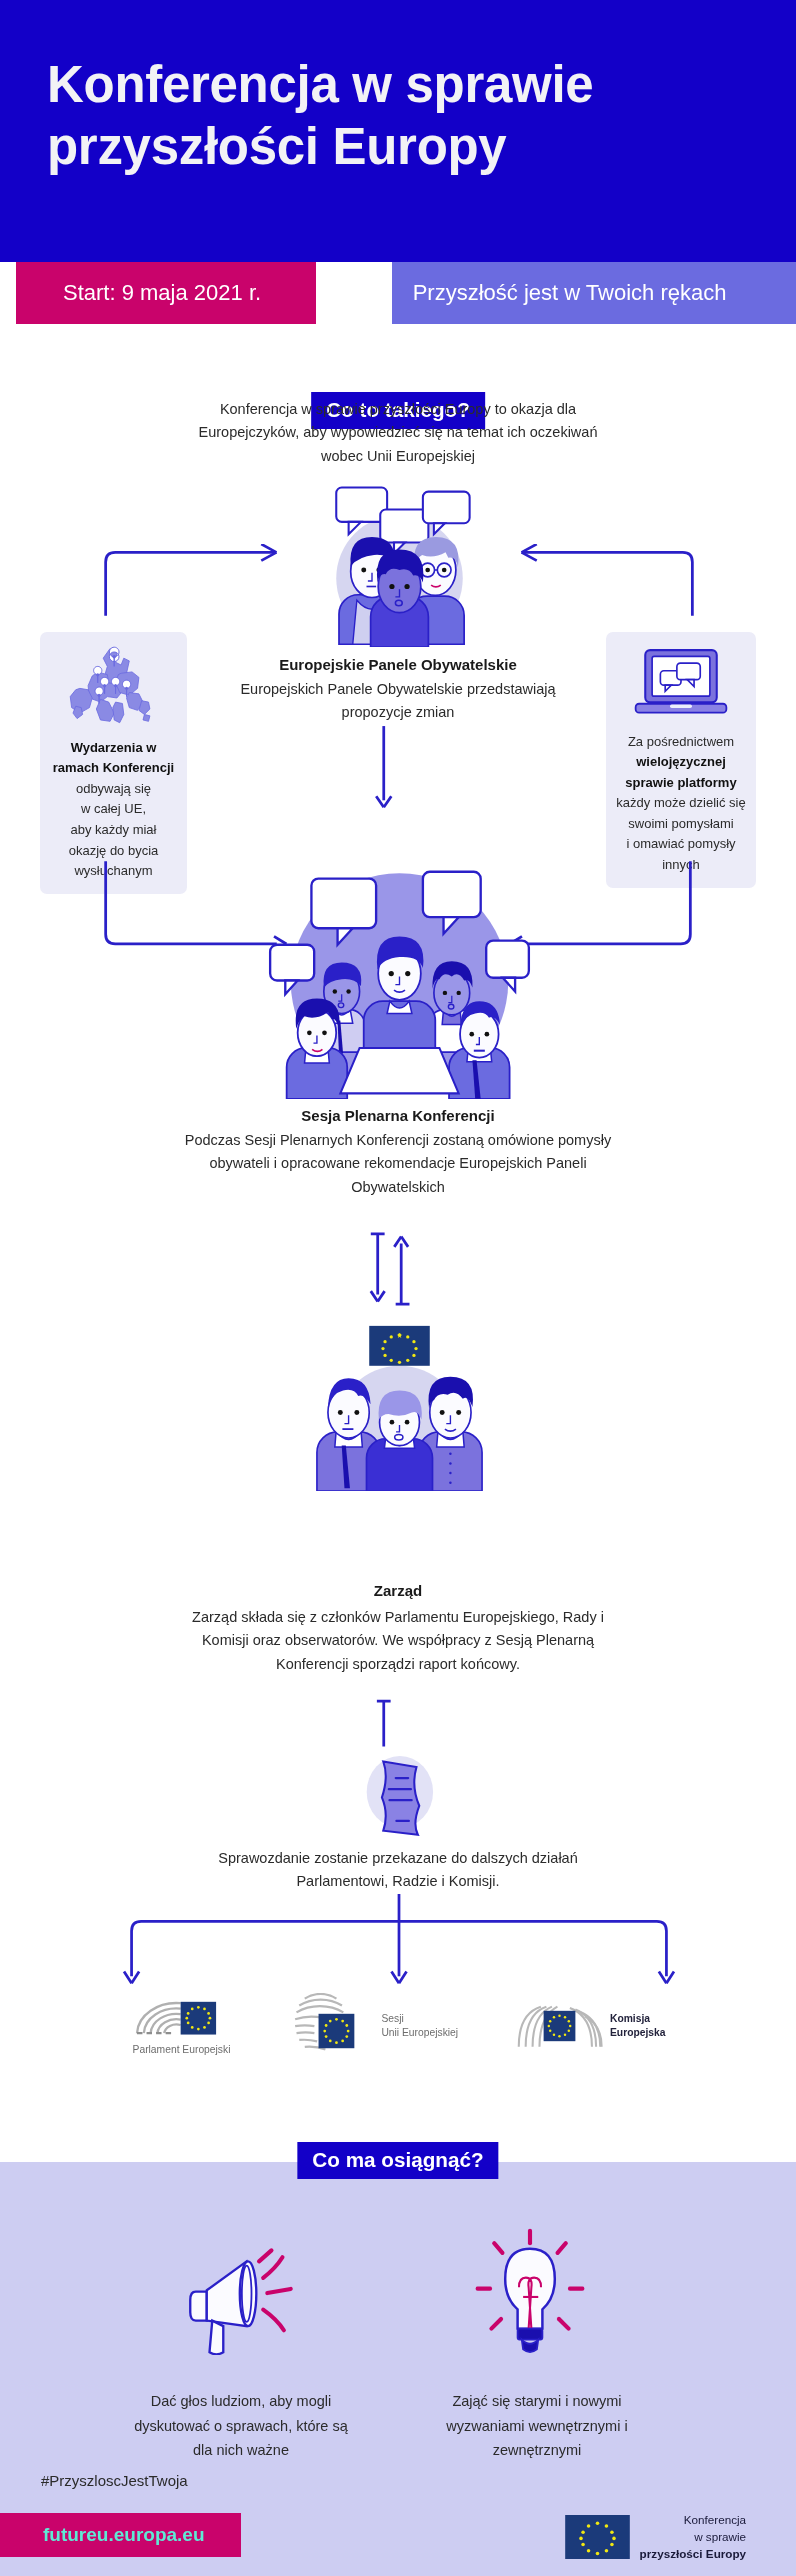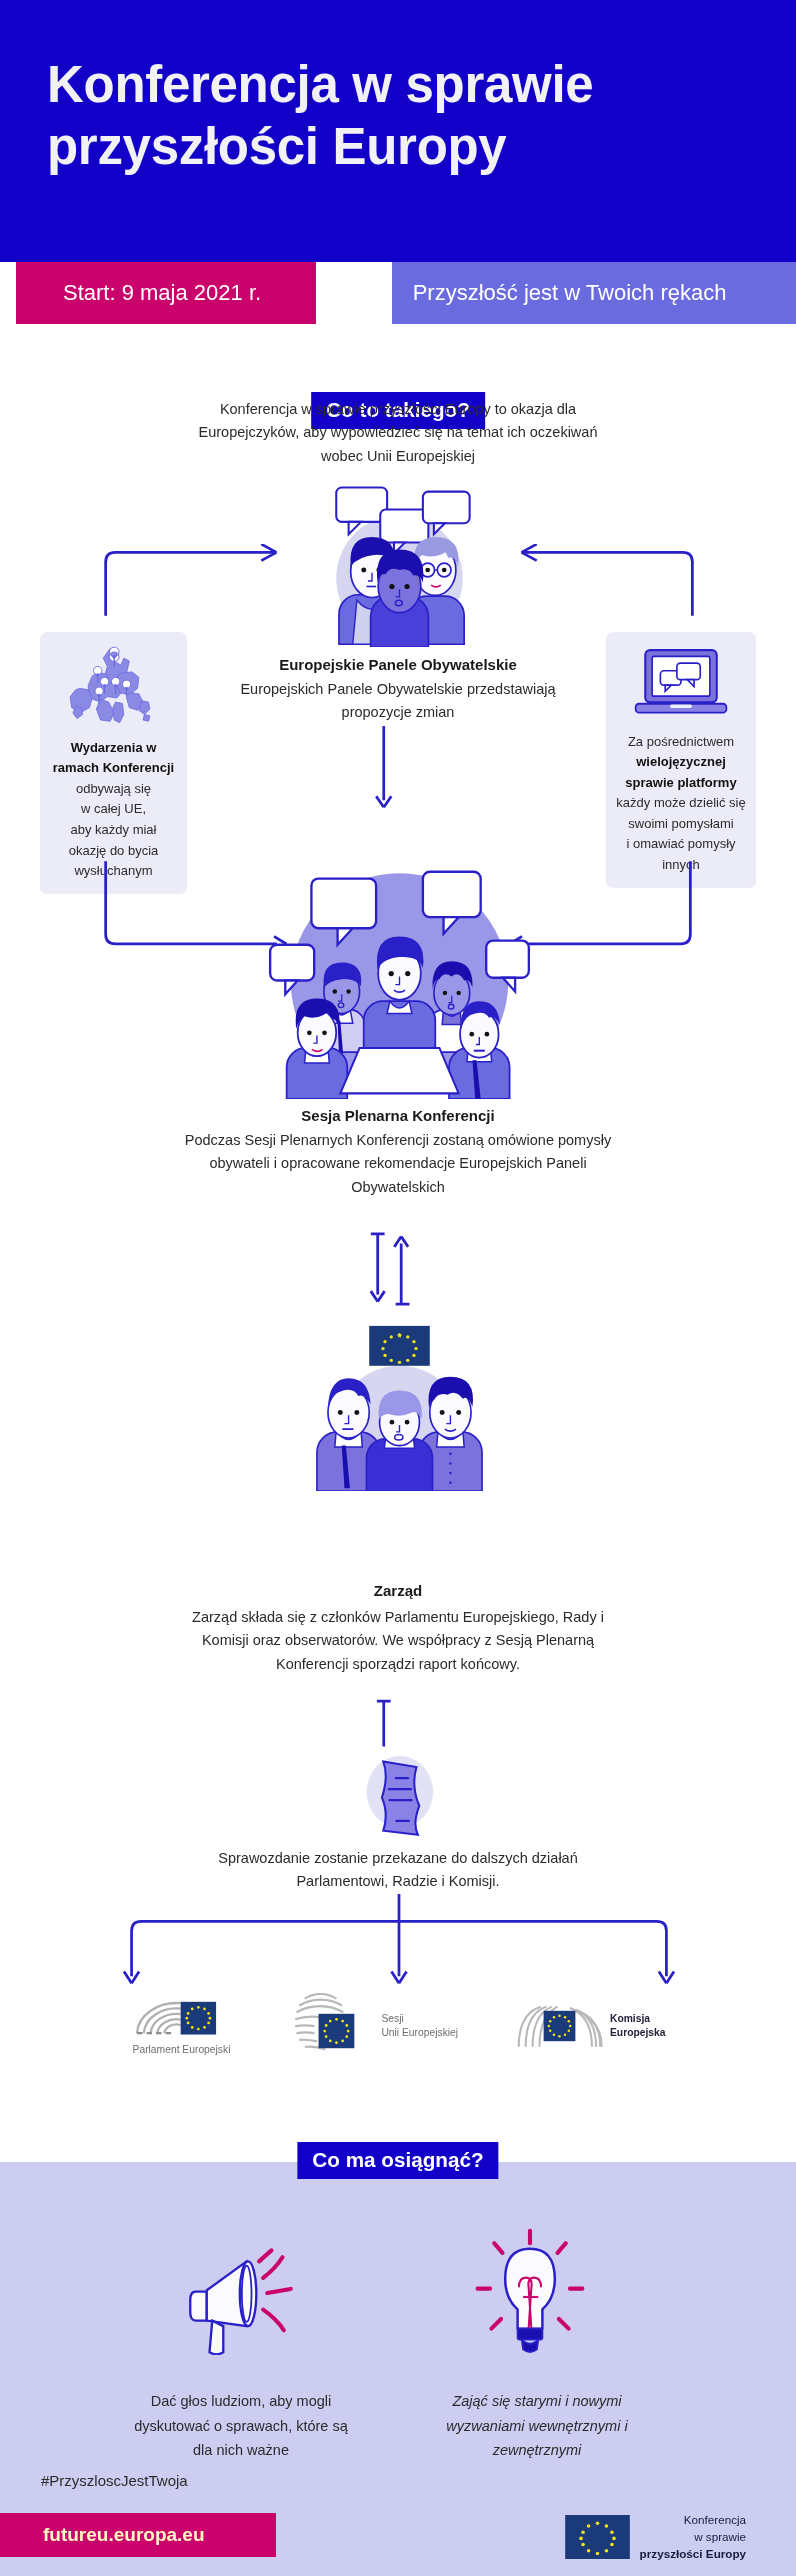--- a/index.html
+++ b/index.html
@@ -127,25 +127,25 @@
   
   .hashtag {
     position: absolute;
     left: 41px; top: 2472px;
     color: #2b2b2b;
     font-size: 15px;
   }
   .url-chip {
     position: absolute;
     left: 0; top: 2513px;
-    width: 276px; height: 44px;
+    width: 241px; height: 44px;
     background: #c9036b;
     display: flex; align-items: center;
     padding-left: 43px;
-    color: #fef9c3;
+    color: #5eead4;
     font-size: 19px;
     font-weight: bold;
   }
   .footer-logo {
     position: absolute;
     left: 565px; top: 2512px;
     display: flex;
     align-items: center;
     gap: 9.6px;
     text-align: right;
@@ -668,21 +668,21 @@
         <path d="M142 22 L130 36"></path>
         <path d="M14 88 L32 88"></path>
         <path d="M166 88 L148 88"></path>
         <path d="M34 146 L48 132"></path>
         <path d="M146 146 L132 132"></path>
       </g>
     </svg>
   </div>
 
   <div class="outcome-text" style="left:131px; top:2389px; width:220px;">Dać głos ludziom, aby mogli dyskutować o sprawach, które są dla nich ważne</div>
-  <div class="outcome-text" style="left:427px; top:2389px; width:220px;font-style:italic;">Zająć się starymi i nowymi wyzwaniami wewnętrznymi i zewnętrznymi</div>
+  <div class="outcome-text" style="left:427px; top:2389px; width:220px;">Zająć się starymi i nowymi wyzwaniami wewnętrznymi i zewnętrznymi</div>
 
   <div class="hashtag">#PrzyszloscJestTwoja</div>
 
   <div class="url-chip">futureu.europa.eu</div>
 
   <div class="footer-logo">
     <svg width="65" height="44" viewBox="0 0 94 64">
       <rect x="0" y="0" width="94" height="64" fill="#1b3a7a"></rect>
       <g fill="#f0e712">
         <circle cx="47" cy="12" r="2.6"></circle>

